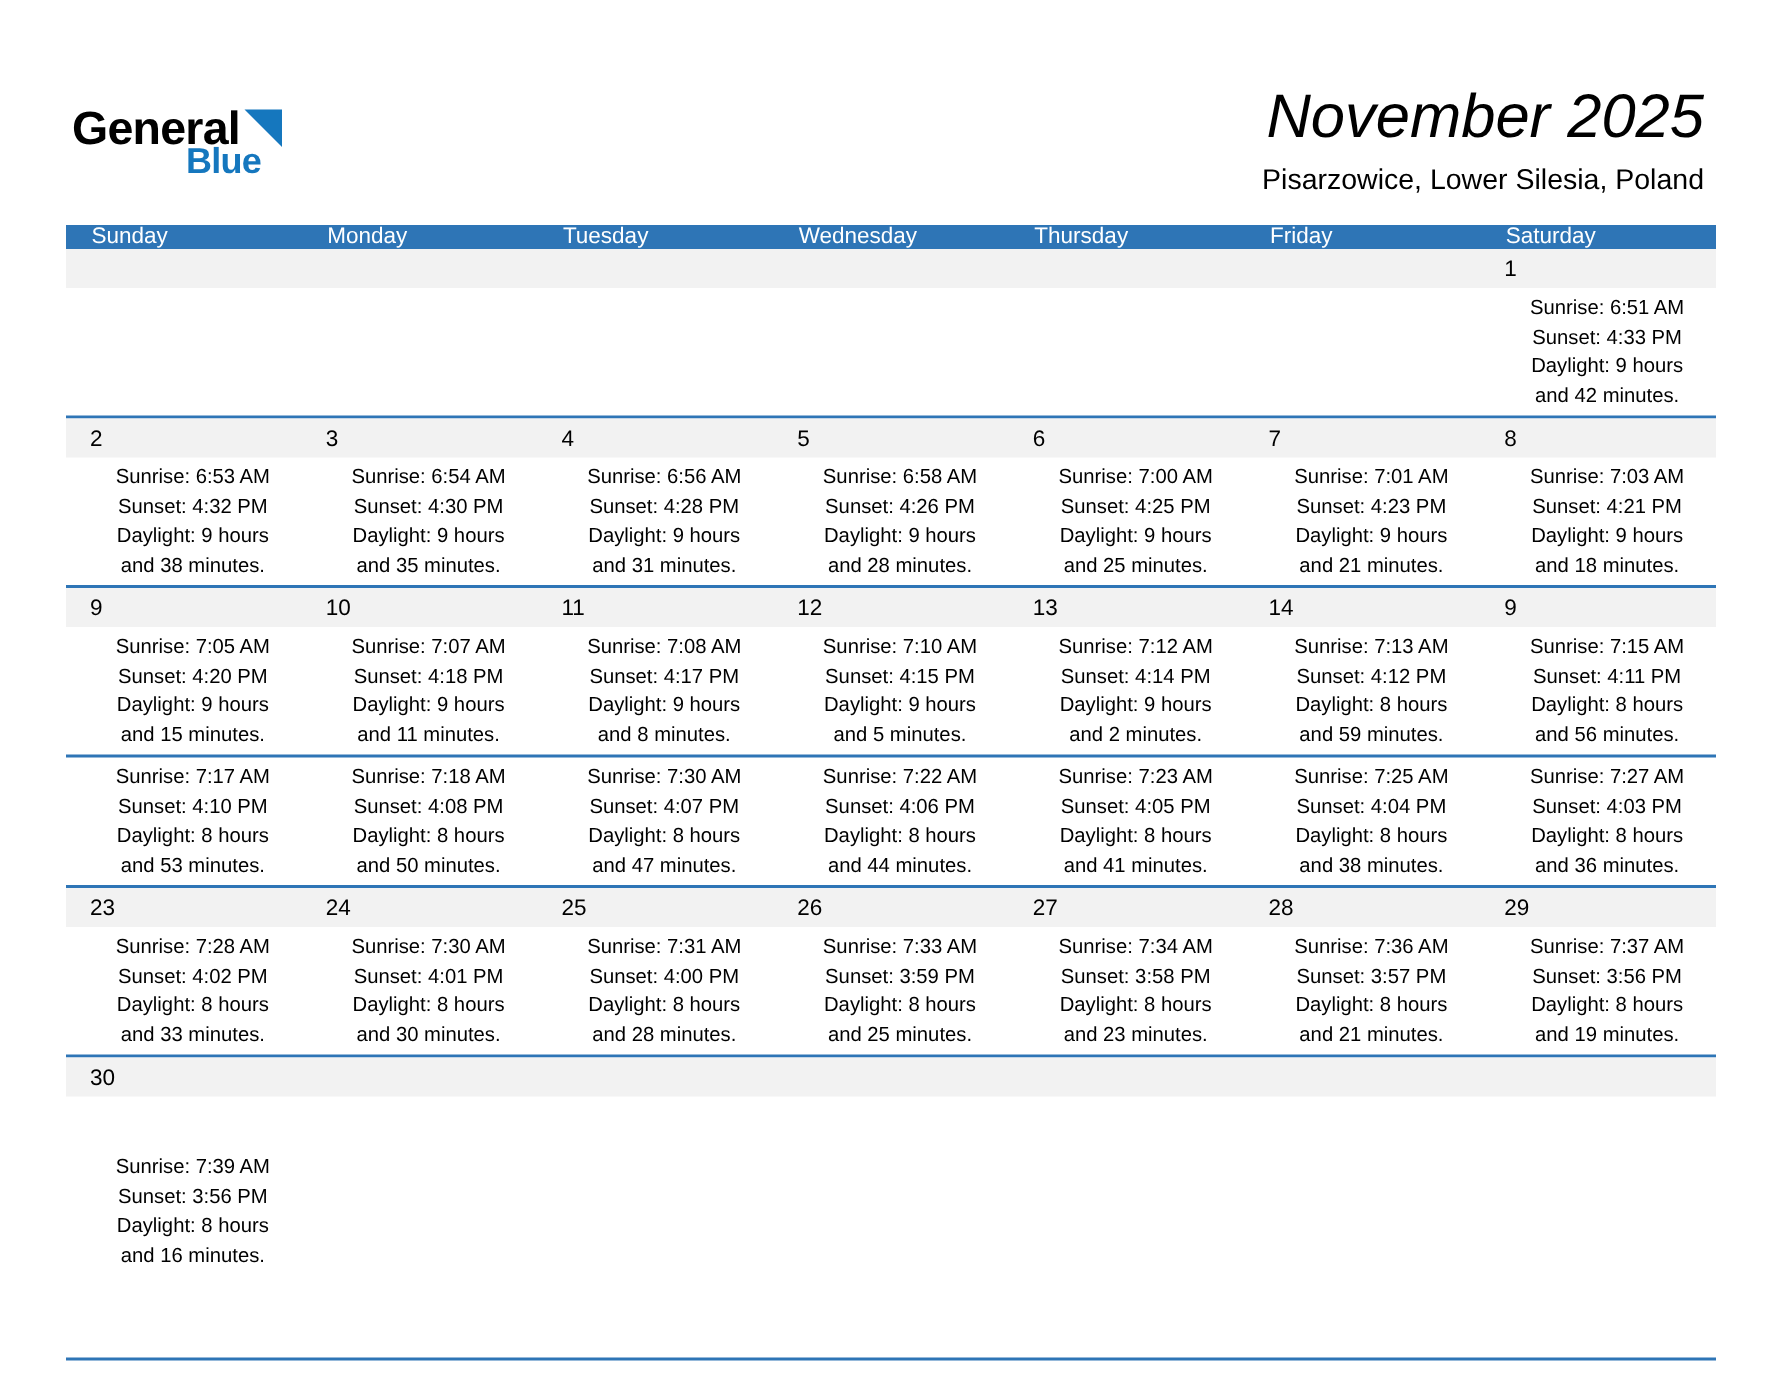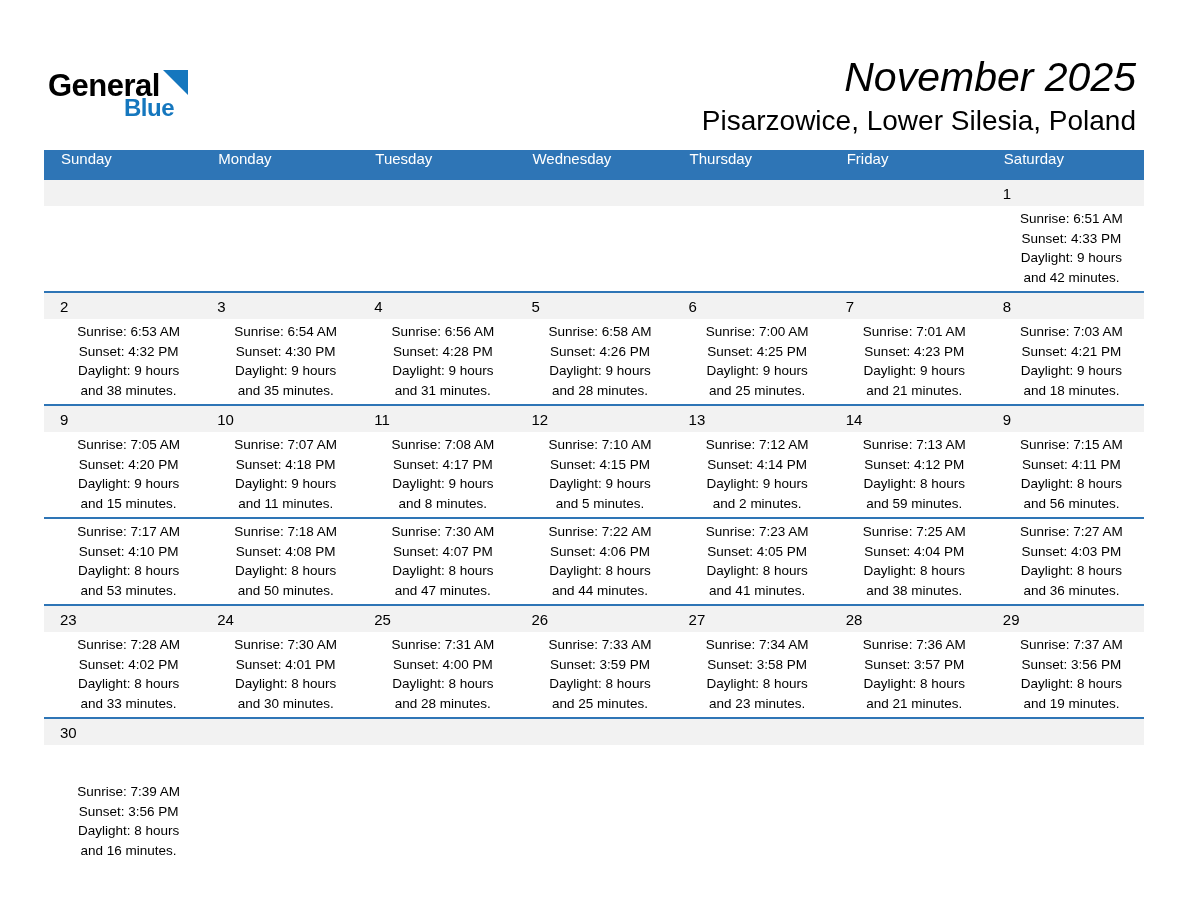--- a/index.html
+++ b/index.html
@@ -9,45 +9,45 @@
     font-family:"Liberation Sans", sans-serif;
     color:#000;
     position:relative;
     overflow:hidden;
   }
   .top {
     display:flex; justify-content:space-between; align-items:flex-start;
     padding:54px 52px 0 48px;
   }
   .logo { margin-top:16px; line-height:1; }
-  .logo-row { display:flex; align-items:flex-start; }
+  .logo-row { display:flex; align-items:center; }
   .logo-general { font-size:31px; font-weight:600; letter-spacing:-0.5px; color:#000; }
   .logo-tri {
     width:0; height:0;
     border-top:25px solid var(--logoblue,#1577BE);
     border-left:25px solid transparent;
     margin-left:3px;
   }
   .logo-blue {
     display:block; font-size:24px; font-weight:700; letter-spacing:-0.5px;
     color:var(--logoblue,#1577BE);
     margin:-5px 0 0 76px;
   }
   .titles { text-align:right; }
   .title { font-size:41px; font-weight:400; line-height:46px; color:#000;font-style:italic; }
-  .subtitle { font-size:28px; font-weight:400; line-height:30px; margin-top:6px; color:#000; }
+  .subtitle { font-size:19px; font-weight:400; line-height:30px; margin-top:6px; color:#000; }
 
   .calendar {
     margin:14px 44px 0 44px;
     border-bottom:2px solid var(--accent,#2E75B6);
   }
   .weekday-header {
-    display:flex; align-items:flex-start;
+    display:flex; align-items:flex-end;
     background:var(--accent,#2E75B6);
-    height:30px;
+    height:16px;
   }
   .weekday-cell {
     flex:1 1 0; padding-left:17px;
     color:#ffffff; font-size:15px;
     white-space:nowrap; overflow:hidden;
   }
   .week-row { border-top:2px solid var(--accent,#2E75B6); }
   #weeks .week-row:first-child { border-top:none; }
   .number-band {
     display:flex; align-items:center;

